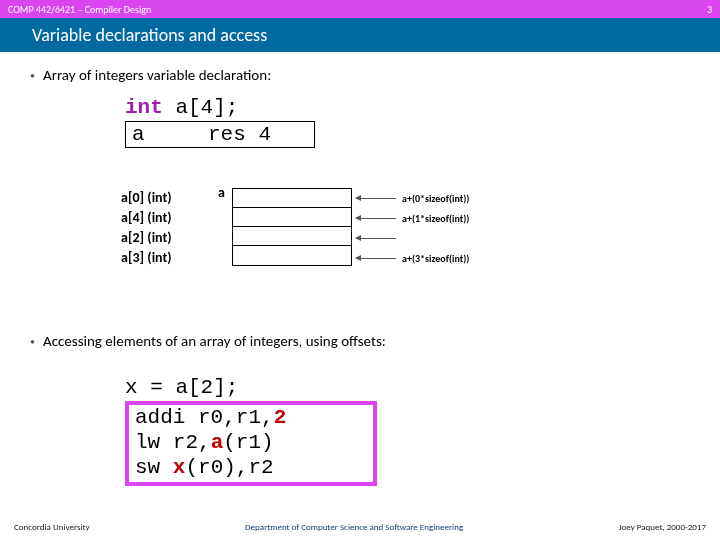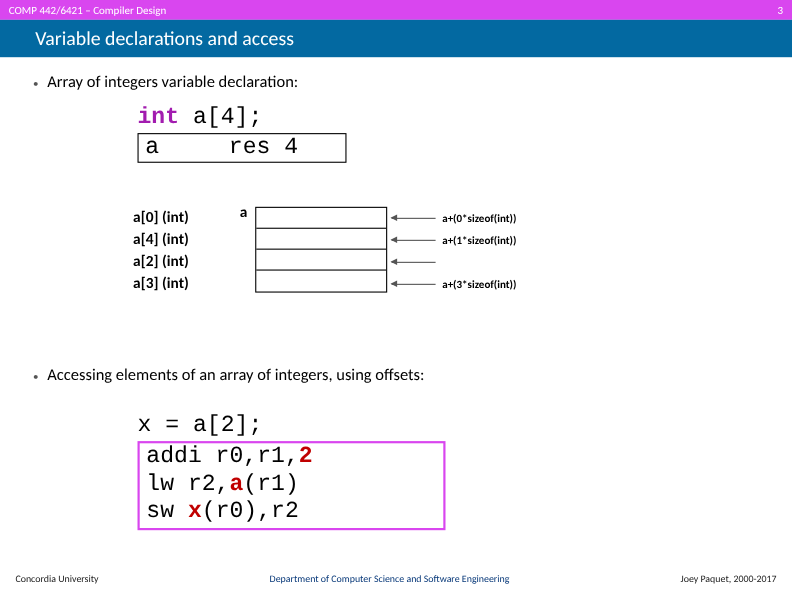--- a/index.html
+++ b/index.html
@@ -21,21 +21,21 @@
   .mem { position: absolute; left: 202px; top: 6px; width: 120px; border: 1px solid #000; }
   .mem div { height: 19px; border-bottom: 1px solid #000; }
   .mem div:last-child { border-bottom: none; }
   .arrows { position: absolute; left: 326px; top: 6px; }
   .arrow-row { display: flex; align-items: center; height: 20px; }
   .arrow { width: 40px; height: 1px; background: #555; position: relative; }
   .arrow::before { content: ""; position: absolute; left: -1px; top: -3px; border-right: 6px solid #555; border-top: 3.5px solid transparent; border-bottom: 3.5px solid transparent; }
   .arr-label { font-size: 10px; font-weight: 600; margin-left: 6px; }
   .section2 { margin-top: 46px; }
   .code-block2 { margin-left: 95px; margin-top: 24px; font-family: Consolas, "Courier New", monospace; font-size: 21px; }
-  .box2 { margin-top: 2px; border: 2px solid #d946ef; width: 280px; padding: 0 6px 2px 6px; line-height: 25px; background: #fff; }
+  .box2 { margin-top: 2px; border: 4px solid #d946ef; width: 252px; padding: 0 6px 2px 6px; line-height: 25px; background: #fff; }
   .nm { color: #c00000; font-weight: bold; }
   .footer { position: absolute; bottom: 8px; left: 0; right: 0; display: flex; justify-content: space-between; padding: 0 14px; font-size: 9px; color: #222; align-items: center; }
   .footer .mid { color: #0a3a7a; }
 </style>
 </head>
 <body>
 
 <div class="slide">
 
   <div class="hdr-bar">

